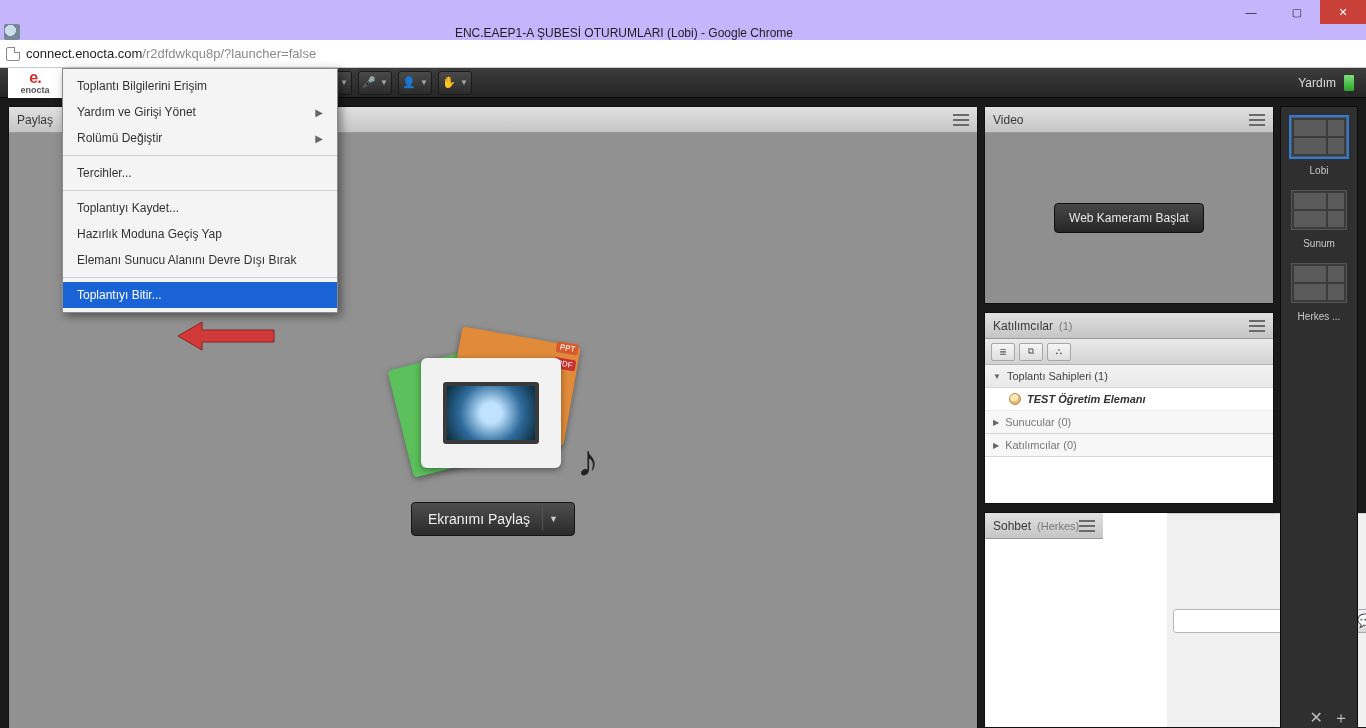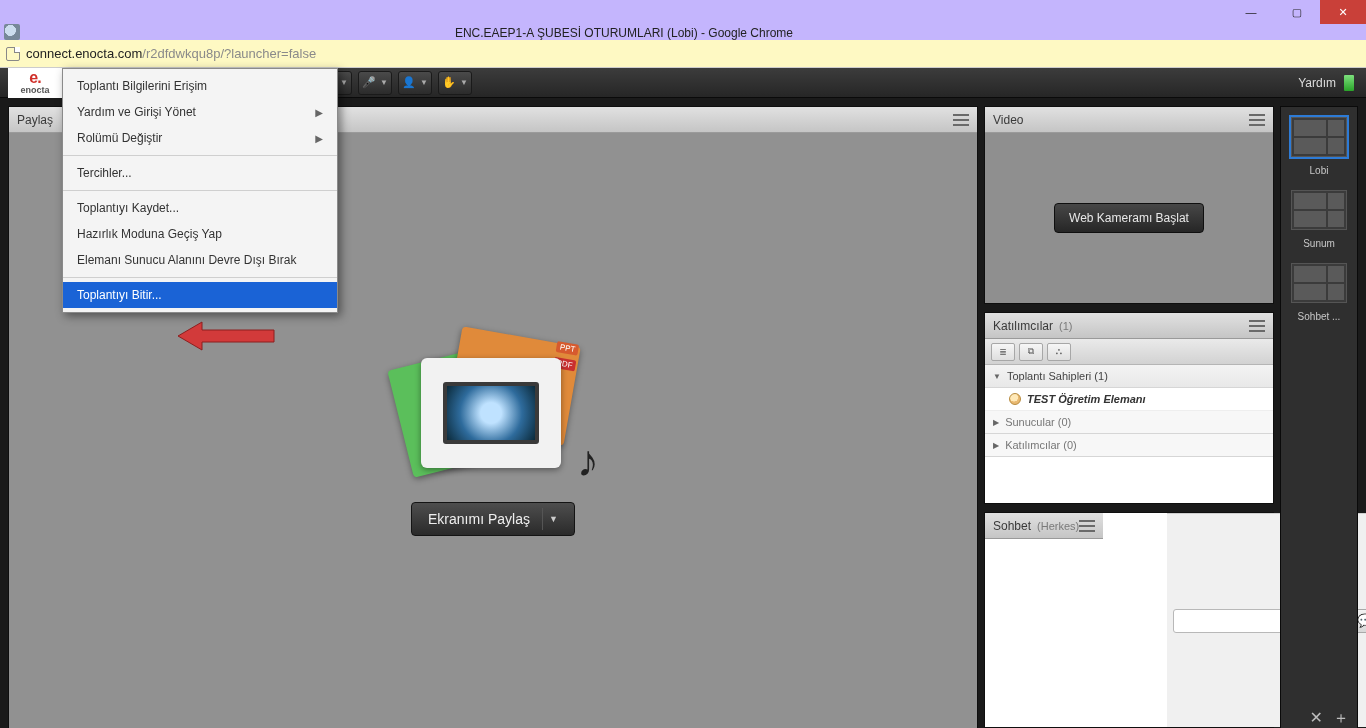--- a/index.html
+++ b/index.html
@@ -5,21 +5,21 @@
   * { box-sizing: border-box; margin: 0; padding: 0; font-family: "Segoe UI", Arial, sans-serif; }
   html, body { width: 1366px; height: 728px; overflow: hidden; background: #000; }
   
   .titlebar { height: 40px; background: #c4b5fd; display: flex; align-items: flex-end; position: relative; }
   .titlebar .app-icon { width:16px; height:16px; margin-left:4px; background: radial-gradient(circle at 40% 40%, #cde 0 40%, #789 41% 100%); border-radius:2px; }
   .titlebar .title { flex:1; text-align:center; font-size:12px; color:#222; }
   .win-btns { display:flex; height:100%; }
   .win-btn { width:46px; height:24px; display:flex; align-items:center; justify-content:center; font-size:11px; color:#222; }
   .win-btn.close { background:#c94039; color:#fff; }
   
-  .urlbar { height:28px; background:#fef9c3; border-bottom:1px solid #ccc; display:flex; align-items:center; padding:0 6px; font-size:13px; }
+  .urlbar { height:28px; background:#ffffff; border-bottom:1px solid #ccc; display:flex; align-items:center; padding:0 6px; font-size:13px; }
   .urlbar .doc-icon { width:14px; height:14px; border:1px solid #888; border-radius:2px; margin-right:6px; position:relative; }
   .urlbar .doc-icon:after { content:""; position:absolute; top:-1px; right:-1px; width:5px; height:5px; background:#fff; border-left:1px solid #888; border-bottom:1px solid #888; }
   .url-host { color:#222; }
   .url-path { color:#8a8a8a; }
   
   .app { height: calc(728px - 24px - 28px); background:#1a1a1a; position:relative; }
   
   .menubar { height:30px; background: linear-gradient(#3c3c3c,#262626); display:flex; align-items:center; padding:0 8px; color:#ddd; font-size:12px; border-bottom:1px solid #0a0a0a; }
   .brand { width:54px; height:30px; background:#fff; color:#d0302a; font-weight:bold; font-size:14px; display:flex; flex-direction:column; align-items:center; justify-content:center; margin-right:6px; line-height:1; }
   .brand .dot { font-size:16px; letter-spacing:-1px; }
@@ -308,21 +308,21 @@
           <div></div>
           <div></div>
         </div>
       <div class="layout-label">Sunum</div>
       <div class="layout-thumb">
           <div></div>
           <div></div>
           <div></div>
           <div></div>
         </div>
-      <div class="layout-label">Sohbet ...</div>
+      <div class="layout-label">Herkes ...</div>
       <div class="strip-bottom">
         <span>✕</span>
         <span>＋</span>
       </div>
     </div>
 
   </div>
 </div>
 
 </body></html>

